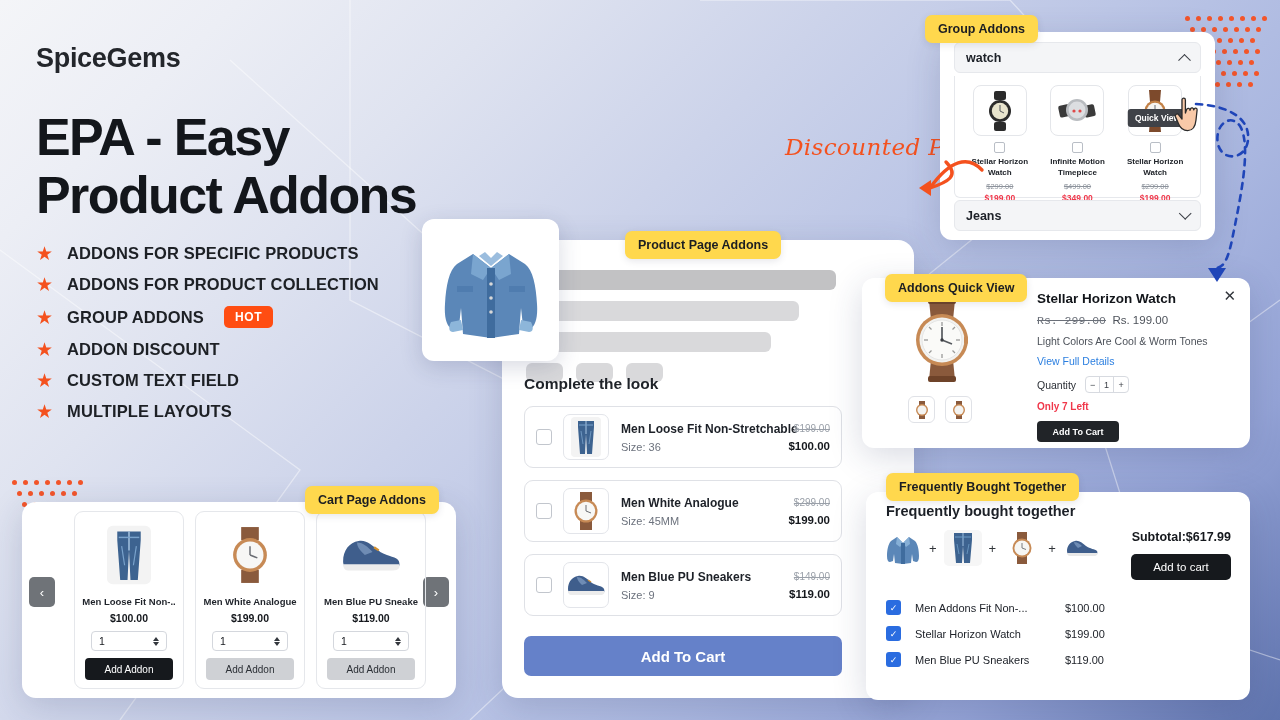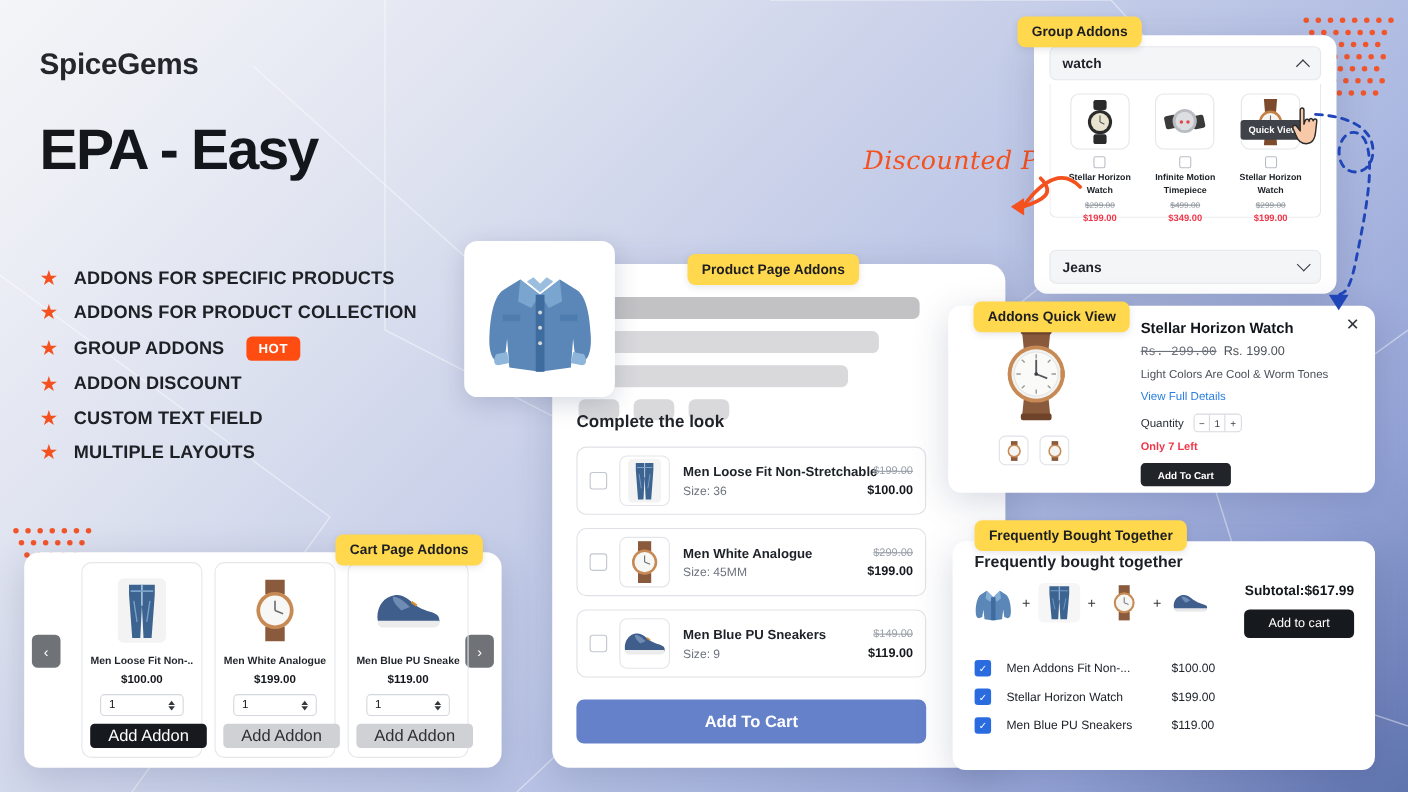--- a/index.html
+++ b/index.html
@@ -102,21 +102,21 @@
   .addon-row .prices { text-align: right; flex: none; }
   .addon-row .old { font-size: 10px; color: #9aa0a9; text-decoration: line-through; }
   .addon-row .new { font-size: 11.5px; font-weight: 800; color: #15181d; margin-top: 6px; }
   .big-atc {
     position: absolute; left: 22px; bottom: 22px; width: 318px; height: 40px;
     background: #6581c9; color: #fff; border: none; border-radius: 7px;
     font-family: inherit; font-size: 15px; font-weight: 700; cursor: pointer;
   }
 
   
-  #group-card { left: 940px; top: 32px; width: 275px; height: 235px; border-radius: 12px; }
+  #group-card { left: 940px; top: 32px; width: 275px; height: 208px; border-radius: 12px; }
   .acc-head {
     position: absolute; left: 14px; top: 10px; width: 247px; height: 31px;
     background: #f4f5f7; border: 1px solid #e6e8ec; border-radius: 6px;
     display: flex; align-items: center; justify-content: space-between; padding: 0 11px;
     font-size: 12.5px; font-weight: 600; color: #1d2128;
   }
   .acc-body {
     position: absolute; left: 14px; top: 44px; width: 247px; height: 122px;
     border: 1px solid #e6e8ec; border-top: none; border-radius: 0 0 6px 6px;
     display: flex; justify-content: space-around; padding: 9px 6px 0;
@@ -222,22 +222,22 @@
   .cart-qty {
     margin: 7px auto 0; width: 76px; height: 20px; border: 1px solid #d4d7dd; border-radius: 4px;
     display: flex; align-items: center; justify-content: space-between; padding: 0 7px;
     font-size: 10.5px; color: #14171c;
   }
   .spin { display: flex; flex-direction: column; gap: 1px; }
   .spin i { width: 0; height: 0; border-left: 3px solid transparent; border-right: 3px solid transparent; }
   .spin i.u { border-bottom: 4px solid #33373d; }
   .spin i.d { border-top: 4px solid #33373d; }
   .cart-btn {
-    margin: 7px auto 0; width: 106px; height: 22px; border: none; border-radius: 4px;
-    font-family: inherit; font-size: 15px; cursor: pointer;
+    margin: 7px auto 0; width: 88px; height: 22px; border: none; border-radius: 4px;
+    font-family: inherit; font-size: 10px; cursor: pointer;
   }
   .cart-btn.dark { background: #16191d; color: #fff; }
   .cart-btn.grey { background: #cfd1d5; color: #2c3036; }
   .arrowbtn {
     position: absolute; width: 26px; height: 30px; background: #6f7378; color: #fff;
     border-radius: 5px; display: flex; align-items: center; justify-content: center;
     font-size: 13px; cursor: pointer; top: 75px;
   }
   .arrowbtn.l { left: 7px; }
   .arrowbtn.r { right: 7px; }
@@ -341,20 +341,21 @@
     <span style="left: 53px; top: 44px;"></span>
     <span style="left: 25px; top: 55px;"></span>
     <span style="left: 36px; top: 55px;"></span>
     <span style="left: 47px; top: 55px;"></span>
     <span style="left: 58px; top: 55px;"></span>
   </div>
 
 <div class="brand">SpiceGems</div>
 <h1 class="headline">
     <div>EPA - Easy</div>
+    <div>Product Addons</div>
   </h1>
 
 <div class="features">
     <div class="feature">
       <span class="star">★</span>
       <span class="ftxt">ADDONS FOR SPECIFIC PRODUCTS</span>
     </div>
     <div class="feature">
       <span class="star">★</span>
       <span class="ftxt">ADDONS FOR PRODUCT COLLECTION</span>

